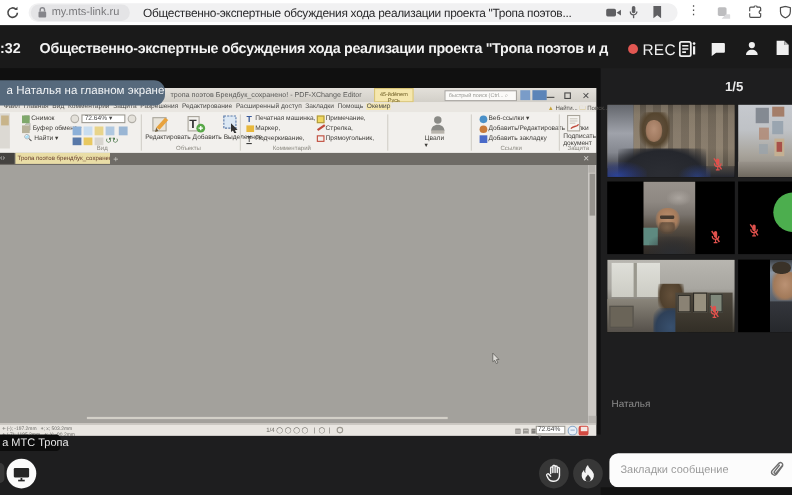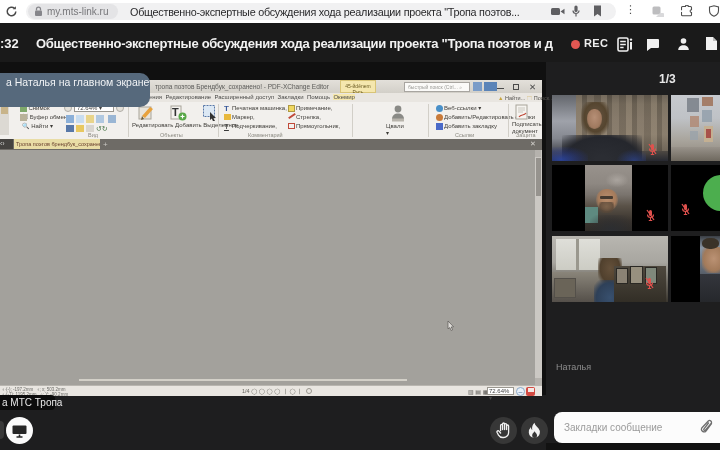--- a/index.html
+++ b/index.html
@@ -9,21 +9,21 @@
 #bbar{left:0;top:0;width:720px;height:23px;background:#ffffff;}
 #pill{left:26px;top:3px;width:590px;height:17px;background:#f1f1f2;border-radius:9px;}
 #urlchip{left:28px;top:4px;width:90px;height:15px;background:#e4e4e6;border-radius:8px;}
 #urltxt{left:47px;top:6px;font-size:10px;color:#77777a;}
 #tabtitle{left:130px;top:5.5px;width:392px;font-size:10.8px;color:#29292b;white-space:nowrap;overflow:hidden;letter-spacing:-.25px;}
 
 #mbar{left:0;top:23px;width:720px;height:39px;background:#1a1a1a;}
 #mtime{left:0px;top:13px;font-size:13px;font-weight:bold;color:#f2f2f2;}
 #mtitle{left:36px;top:13px;width:518px;font-size:13px;font-weight:bold;color:#f2f2f2;white-space:nowrap;overflow:hidden;letter-spacing:-.3px;}
 #recdot{left:571px;top:17px;width:9px;height:9px;border-radius:50%;background:#e25752;}
-#rectxt{left:584px;top:14px;font-size:11px;font-weight:bold;color:#efefef;letter-spacing:.3px;}
+#rectxt{left:584px;top:14px;font-size:14px;font-weight:normal;color:#efefef;letter-spacing:.3px;}
 
 #shareblk{left:0;top:62px;width:546px;height:333px;background:#101010;}
 
 #ewin{left:0;top:79.5px;width:542px;height:316px;background:#f1efec;}
 #etitle{left:0;top:0;width:542px;height:13.5px;background:linear-gradient(#e3e0da,#d2cfc8);}
 #etxt{left:155px;top:3.5px;font-size:6.5px;color:#5a5a58;}
 #ebadge{left:340px;top:0.5px;width:36px;height:13px;background:#f5e7ae;border:1px solid #d8c477;font-size:5px;color:#6b5b22;text-align:center;line-height:6px;padding-top:2px;}
 #esearch{left:404px;top:2.5px;width:66px;height:10px;background:#fbfaf8;border:1px solid #a8a5a0;font-size:5px;color:#9a9a96;line-height:9px;padding-left:3px;overflow:hidden;}
 #etabsrow{left:0;top:13.5px;width:542px;height:8.5px;background:#e9e6e1;font-size:6px;line-height:8.5px;color:#4a4a48;white-space:nowrap;overflow:hidden;}
 #eribbon{left:0;top:22px;width:542px;height:37px;background:#f2f0ed;}
@@ -227,28 +227,28 @@
     <div class="abs" style="left:2px;top:1px;font-size:4.5px;color:#6a6a66;line-height:5px;">⌖·(-); -197.2mm &nbsp;&nbsp;⌖; x; 503.2mm<br>⌖·(-7); 1195.2mm &nbsp;&nbsp;⌖; Y; -90.2mm</div>
     <div class="abs" style="left:242px;top:2.5px;font-size:5.5px;color:#66645e;letter-spacing:0;white-space:nowrap;">1/4 <span style="letter-spacing:1.5px;">◯◯◯◯</span> ❘ ◯ ❘</div>
     <div class="abs" style="left:306px;top:2.5px;width:6px;height:6px;border:1px solid #9a978f;border-radius:50%;"></div>
     <div class="abs" style="left:468px;top:2px;font-size:6px;color:#55534f;">▥ ▤ ▦</div>
     <div class="abs" style="left:487px;top:1.5px;width:27px;height:8px;background:#fff;border:1px solid #9a978f;font-size:6px;color:#444;line-height:7px;padding-left:1px;">72.64% ▾</div>
     <div class="abs" style="left:516px;top:1px;width:9px;height:9px;border:1px solid #8aa8c8;border-radius:50%;background:#e8f0f8;font-size:7px;line-height:8px;text-align:center;color:#4a6a9a;">–</div>
     <div class="abs" style="left:526px;top:1px;width:9px;height:9px;background:#d24a42;border-radius:2px;"></div>
     <div class="abs" style="left:527.5px;top:2.5px;width:6px;height:4px;background:#f4e8e4;"></div>
   </div>
 </div>
-<div class="abs" style="left:0;top:73px;width:150px;height:34px;background:#56697c;border-radius:0 10px 10px 0;color:#f2f4f6;font-size:10.5px;line-height:19px;padding-left:6px;white-space:nowrap;overflow:hidden;">а Наталья на главном экране</div>
+<div class="abs" style="left:0;top:73px;width:150px;height:23px;background:#56697c;border-radius:0 10px 10px 0;color:#f2f4f6;font-size:10.5px;line-height:19px;padding-left:6px;white-space:nowrap;overflow:hidden;">а Наталья на главном экране</div>
 
 <svg class="abs" style="left:447px;top:320px" width="8" height="11" viewBox="0 0 8 11">
       <path d="M1 1l5.6 5.8-2.4.2 1.4 2.8-1.4.7-1.4-2.9L1 8.8z" fill="#dddbd7" stroke="#5a5854" stroke-width=".7"></path>
     </svg>
 <div class="abs" style="left:79px;top:378.7px;width:328px;height:2.6px;background:#d3d0c8;"></div>
 
-<div class="abs" id="oneof">1/3</div>
+<div class="abs" id="oneof">1/5</div>
 <div class="abs tile" id="t11" style="left:552px;top:94.5px;width:116px;height:66px;">
   <div class="abs" style="left:0;top:0;width:116px;height:66px;background:linear-gradient(180deg,#4a453e 0,#6e6558 14%,#7d7265 38%,#837869 60%,#564f46 82%,#262830 100%);"></div>
   <div class="abs" style="left:0;top:0;width:24px;height:58px;background:linear-gradient(180deg,#63666c,#9fa2aa 45%,#84878f 75%,#40424a);"></div>
   <div class="abs" style="left:24px;top:0;width:92px;height:56px;background:repeating-linear-gradient(90deg,rgba(154,140,120,.55) 0 6px,rgba(100,90,76,.5) 6px 11px,rgba(145,132,114,.5) 11px 18px,rgba(112,101,86,.55) 18px 25px);"></div>
   <div class="abs" style="left:29px;top:7px;width:28px;height:34px;background:radial-gradient(ellipse at 52% 45%,#675543 0%,#55452f 55%,rgba(70,58,44,0) 78%);"></div>
   <div class="abs" style="left:35px;top:14px;width:15px;height:20px;border-radius:46%;background:radial-gradient(ellipse at 50% 42%,#b68f76 0%,#a07a60 62%,rgba(120,90,60,0) 95%);"></div>
   <div class="abs" style="left:10px;top:40px;width:80px;height:26px;background:radial-gradient(ellipse at 50% 95%,#2b2d33 10%,#25272d 65%,rgba(36,38,44,0) 100%);"></div>
   <div class="abs" style="left:0px;top:52px;width:36px;height:14px;background:radial-gradient(ellipse at 25% 90%,rgba(44,76,190,.7) 0%,rgba(40,60,160,.3) 50%,transparent 78%);"></div>
   <div class="abs" style="left:64px;top:54px;width:30px;height:12px;background:radial-gradient(ellipse at 60% 95%,rgba(48,84,200,.45) 0%,transparent 70%);"></div>
   <svg class="mic" style="left:96px;top:48px" viewBox="0 0 9 13">

